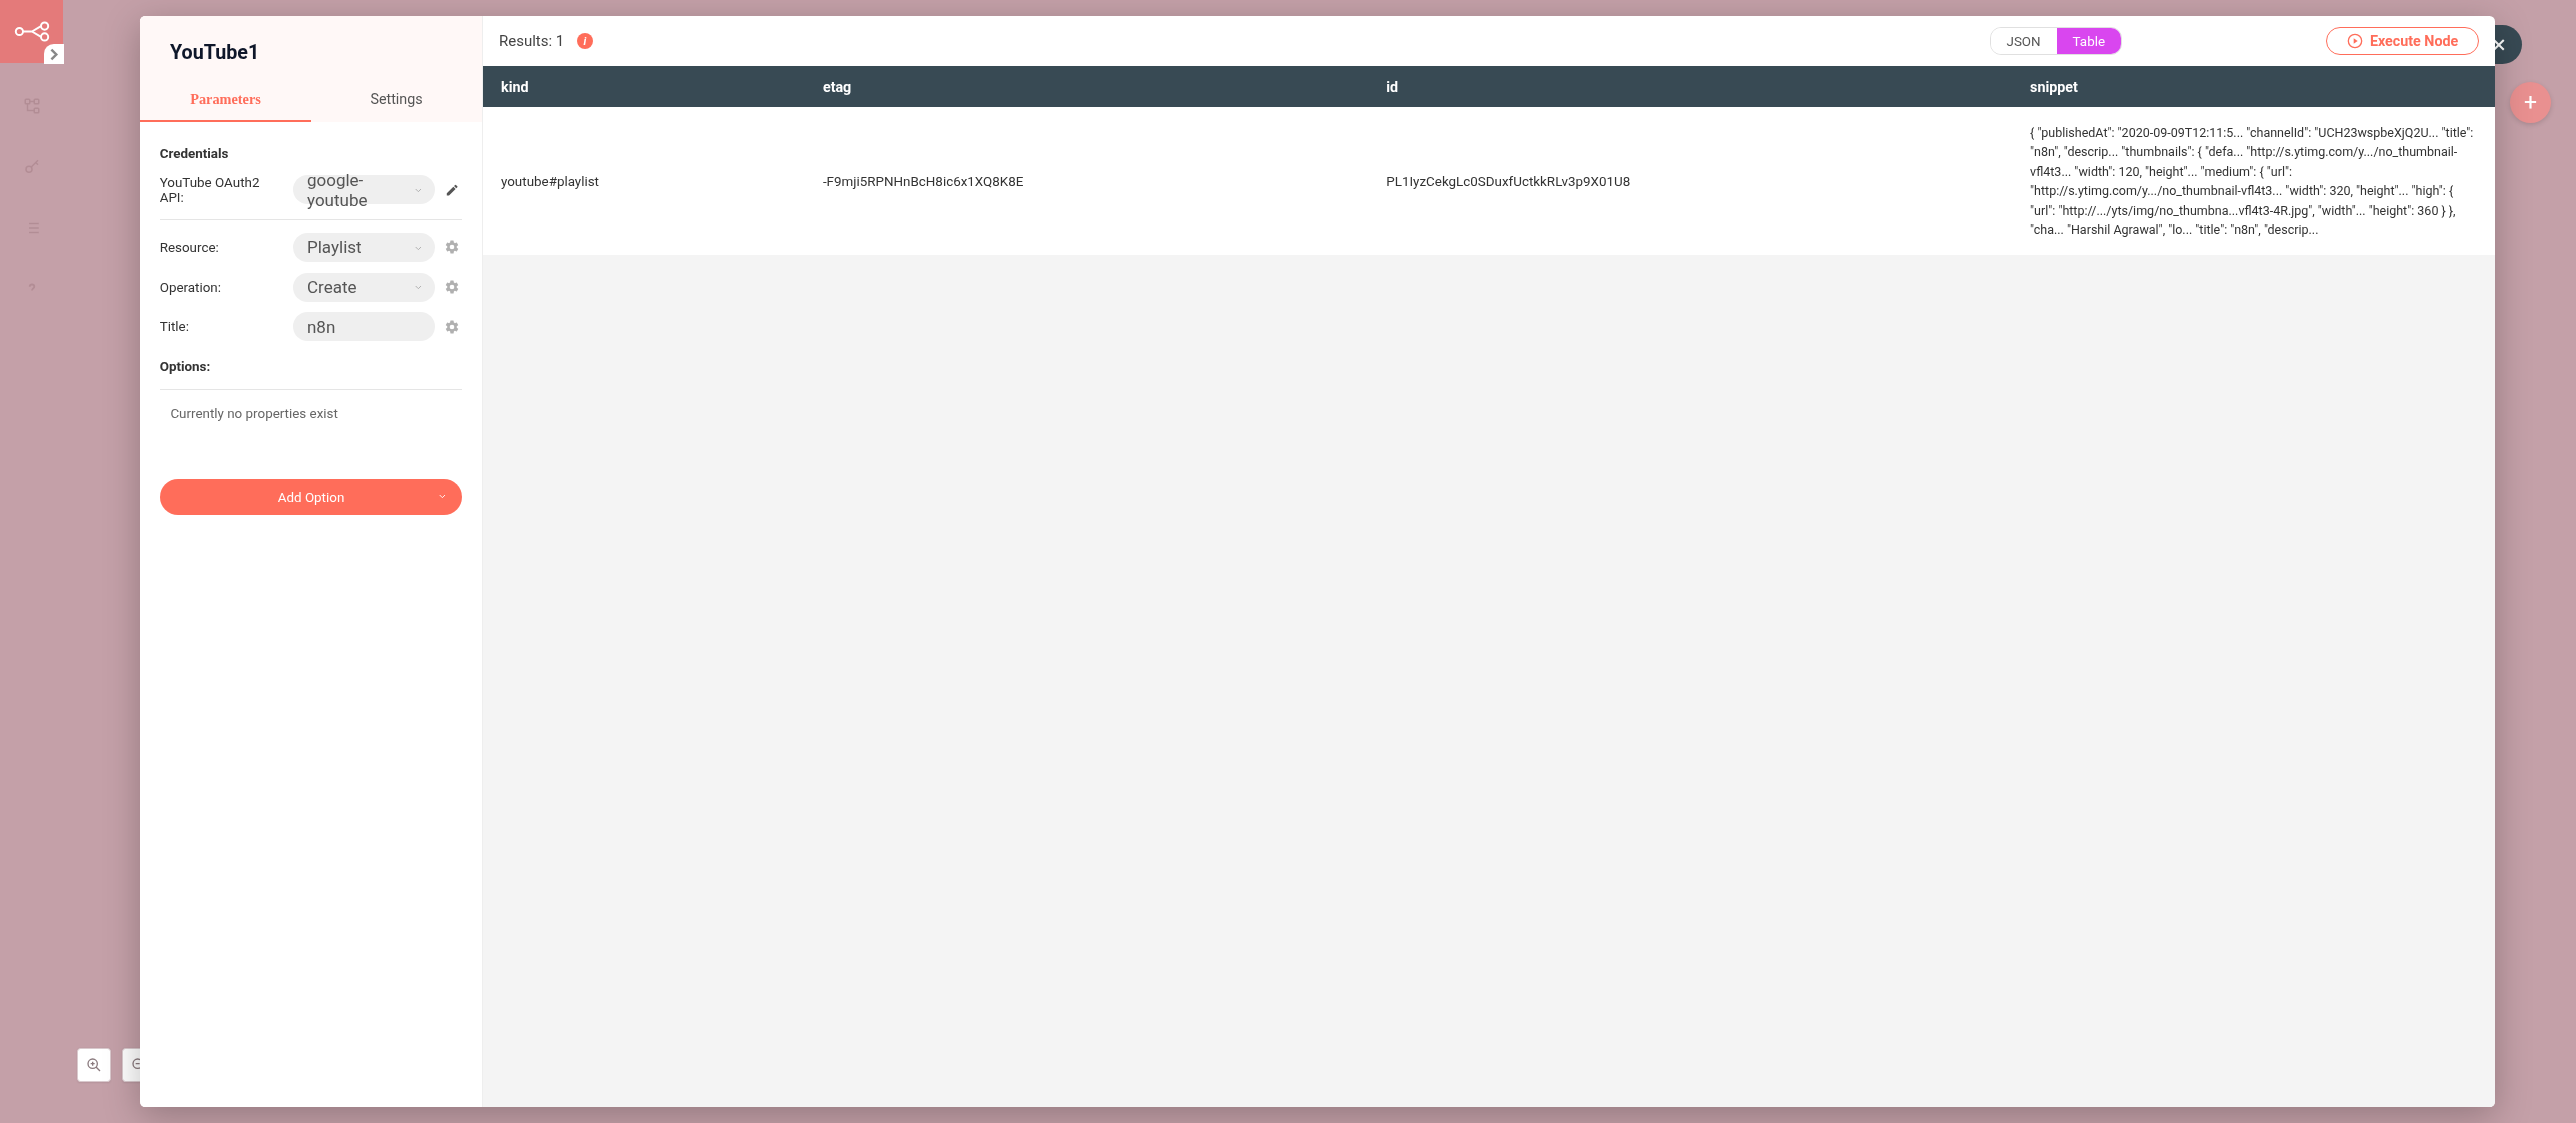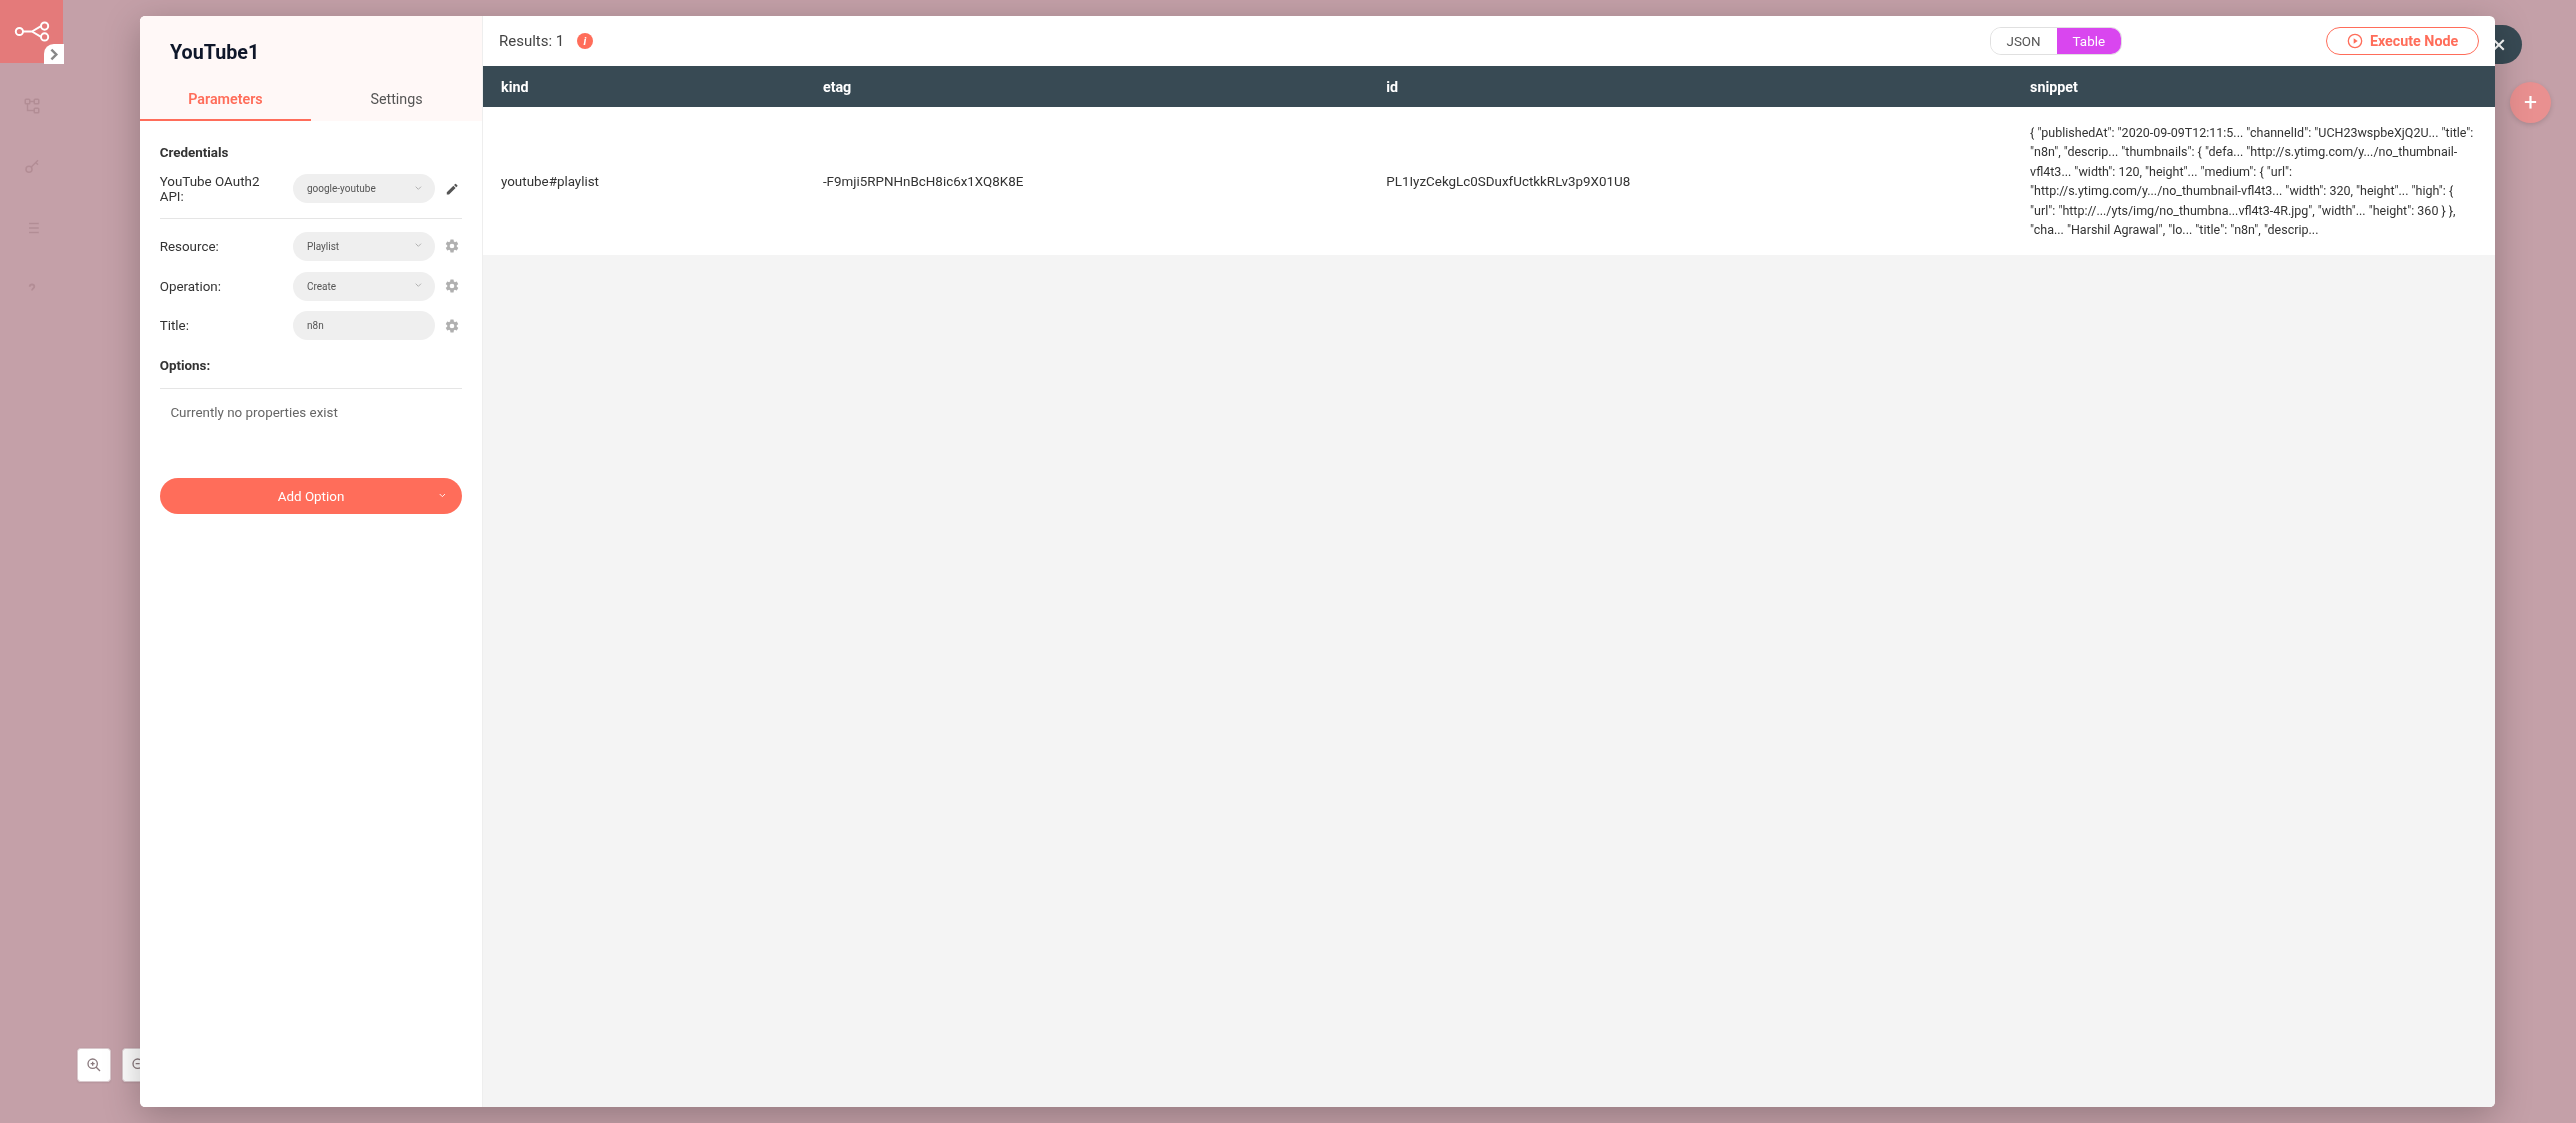--- a/index.html
+++ b/index.html
@@ -26,27 +26,27 @@
 
 .modal { position:absolute; left:140px; top:16px; right:81px; bottom:16px; background:#fff; border-radius:5.4px; box-shadow:0 9px 36px rgba(0,0,0,.25); overflow:hidden; display:flex; flex-direction:column; }
 
 .modal-body { flex:1; display:flex; min-height:0; }
 
 
 .panel-left { width:343px; min-width:343px; background:#fff; border-right:0.9px solid #eee; display:flex; flex-direction:column; }
 .panel-title { padding:25px 25px 16px 30px; font-size:19.7px; font-weight:700; color:#0f172a; background:#fff8f7; }
 .tabs { display:flex; background:#fff8f7; }
 .tab { flex:1; text-align:center; padding:10.7px 0 12.5px; font-size:14.3px; color:#555; cursor:pointer; }
-.tab.active { color:#ff6d5a; font-weight:600; border-bottom:2.7px solid #ff6d5a; }
+.tab.active { color:#ff6d5a; font-weight:600; border-bottom:2.7px solid #ff6d5a;font-family:Liberation Serif, serif; }
 .panel-scroll { flex:1; overflow-y:auto; padding:18px 19.7px 18px 19.7px; }
 
 .section-label { font-weight:700; font-size:13.4px; color:#333; padding:5.4px 0 9px; }
 .row { display:flex; align-items:center; gap:8px; padding:5.4px 0; }
 .row-label { width:125px; font-size:13.4px; color:#333; }
-.select-pill { flex:1; background:#efefef; border-radius:16px; height:29px; display:flex; align-items:center; padding:0 30px 0 14.3px; font-size:10px; color:#555; position:relative; }
+.select-pill { flex:1; background:#efefef; border-radius:16px; height:29px; display:flex; align-items:center; padding:0 30px 0 14.3px; font-size:17px; color:#555; position:relative; }
 .select-pill .chev { position:absolute; right:10.7px; top:50%; transform:translateY(-50%); color:#aaa; }
 .gear-icon { width:19.7px; color:#b0b0b0; display:flex; align-items:center; justify-content:center; }
 .gear-icon svg{width:16px;height:16px;}
 .pencil-icon{width:19.7px;color:#555;display:flex;align-items:center;justify-content:center;}
 .pencil-icon svg{width:14.3px;height:14.3px;}
 .hr { height:0.9px; background:#e5e5e5; margin:9px 0 7.2px; }
 
 .options-label{font-weight:700;font-size:13.4px;color:#333;padding:12.5px 0 5.4px;}
 .no-props{color:#666;font-size:13.4px;padding:9px 10.7px 14.3px;}
 .add-option-btn{width:100%;height:36px;border-radius:18px;background:#ff6d5a;color:#fff;font-size:13.4px;display:flex;align-items:center;justify-content:center;position:relative;margin-top:44px;}

